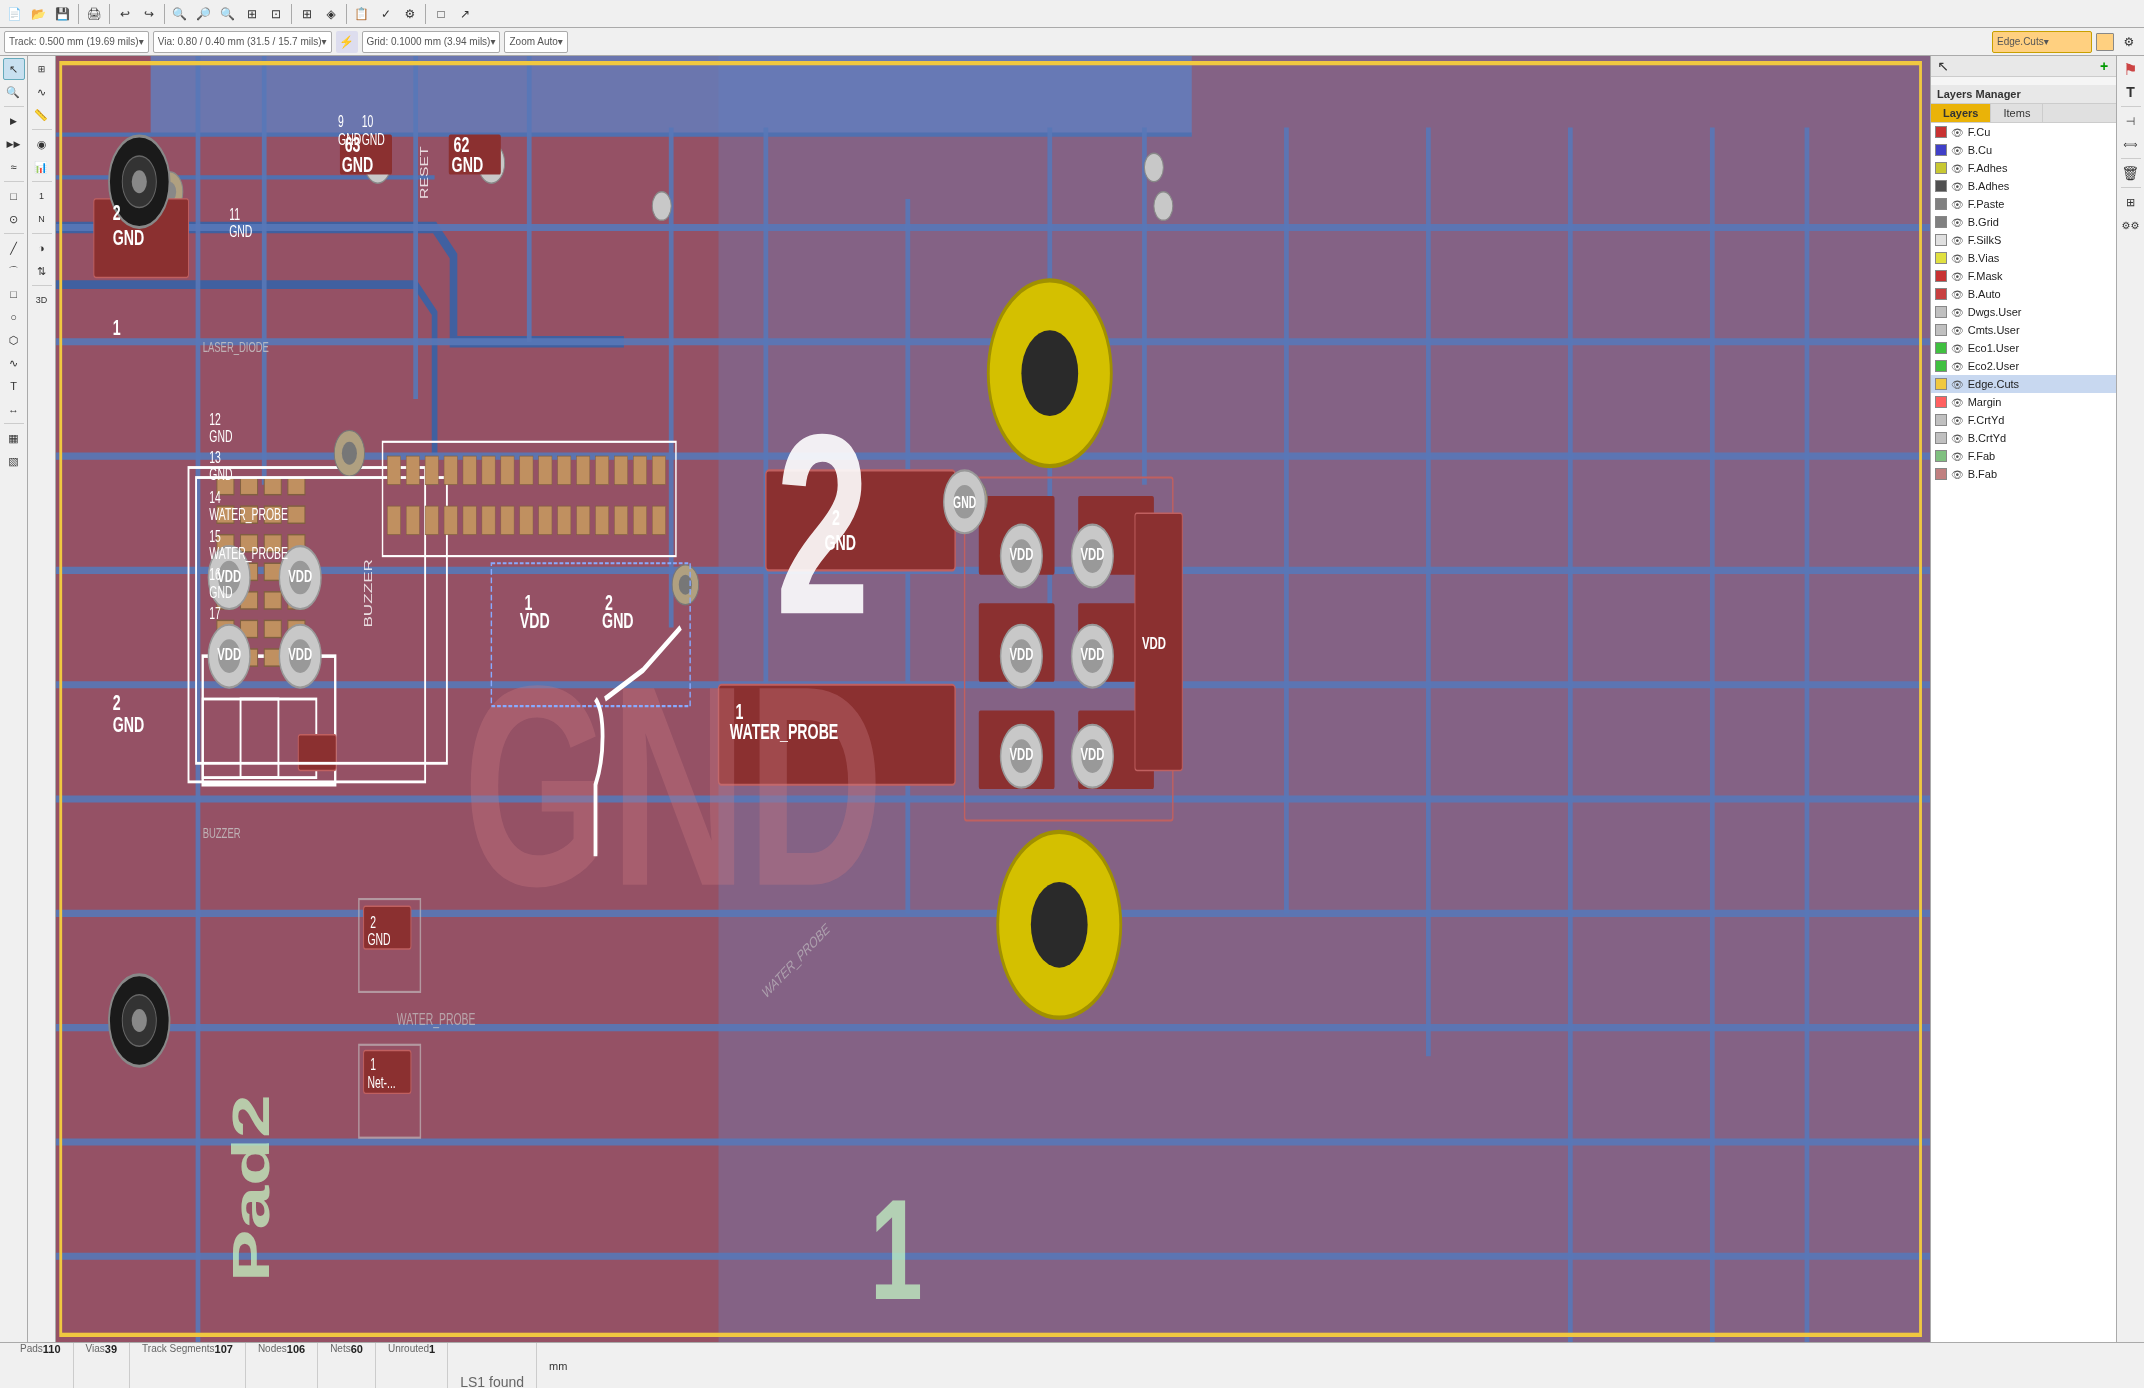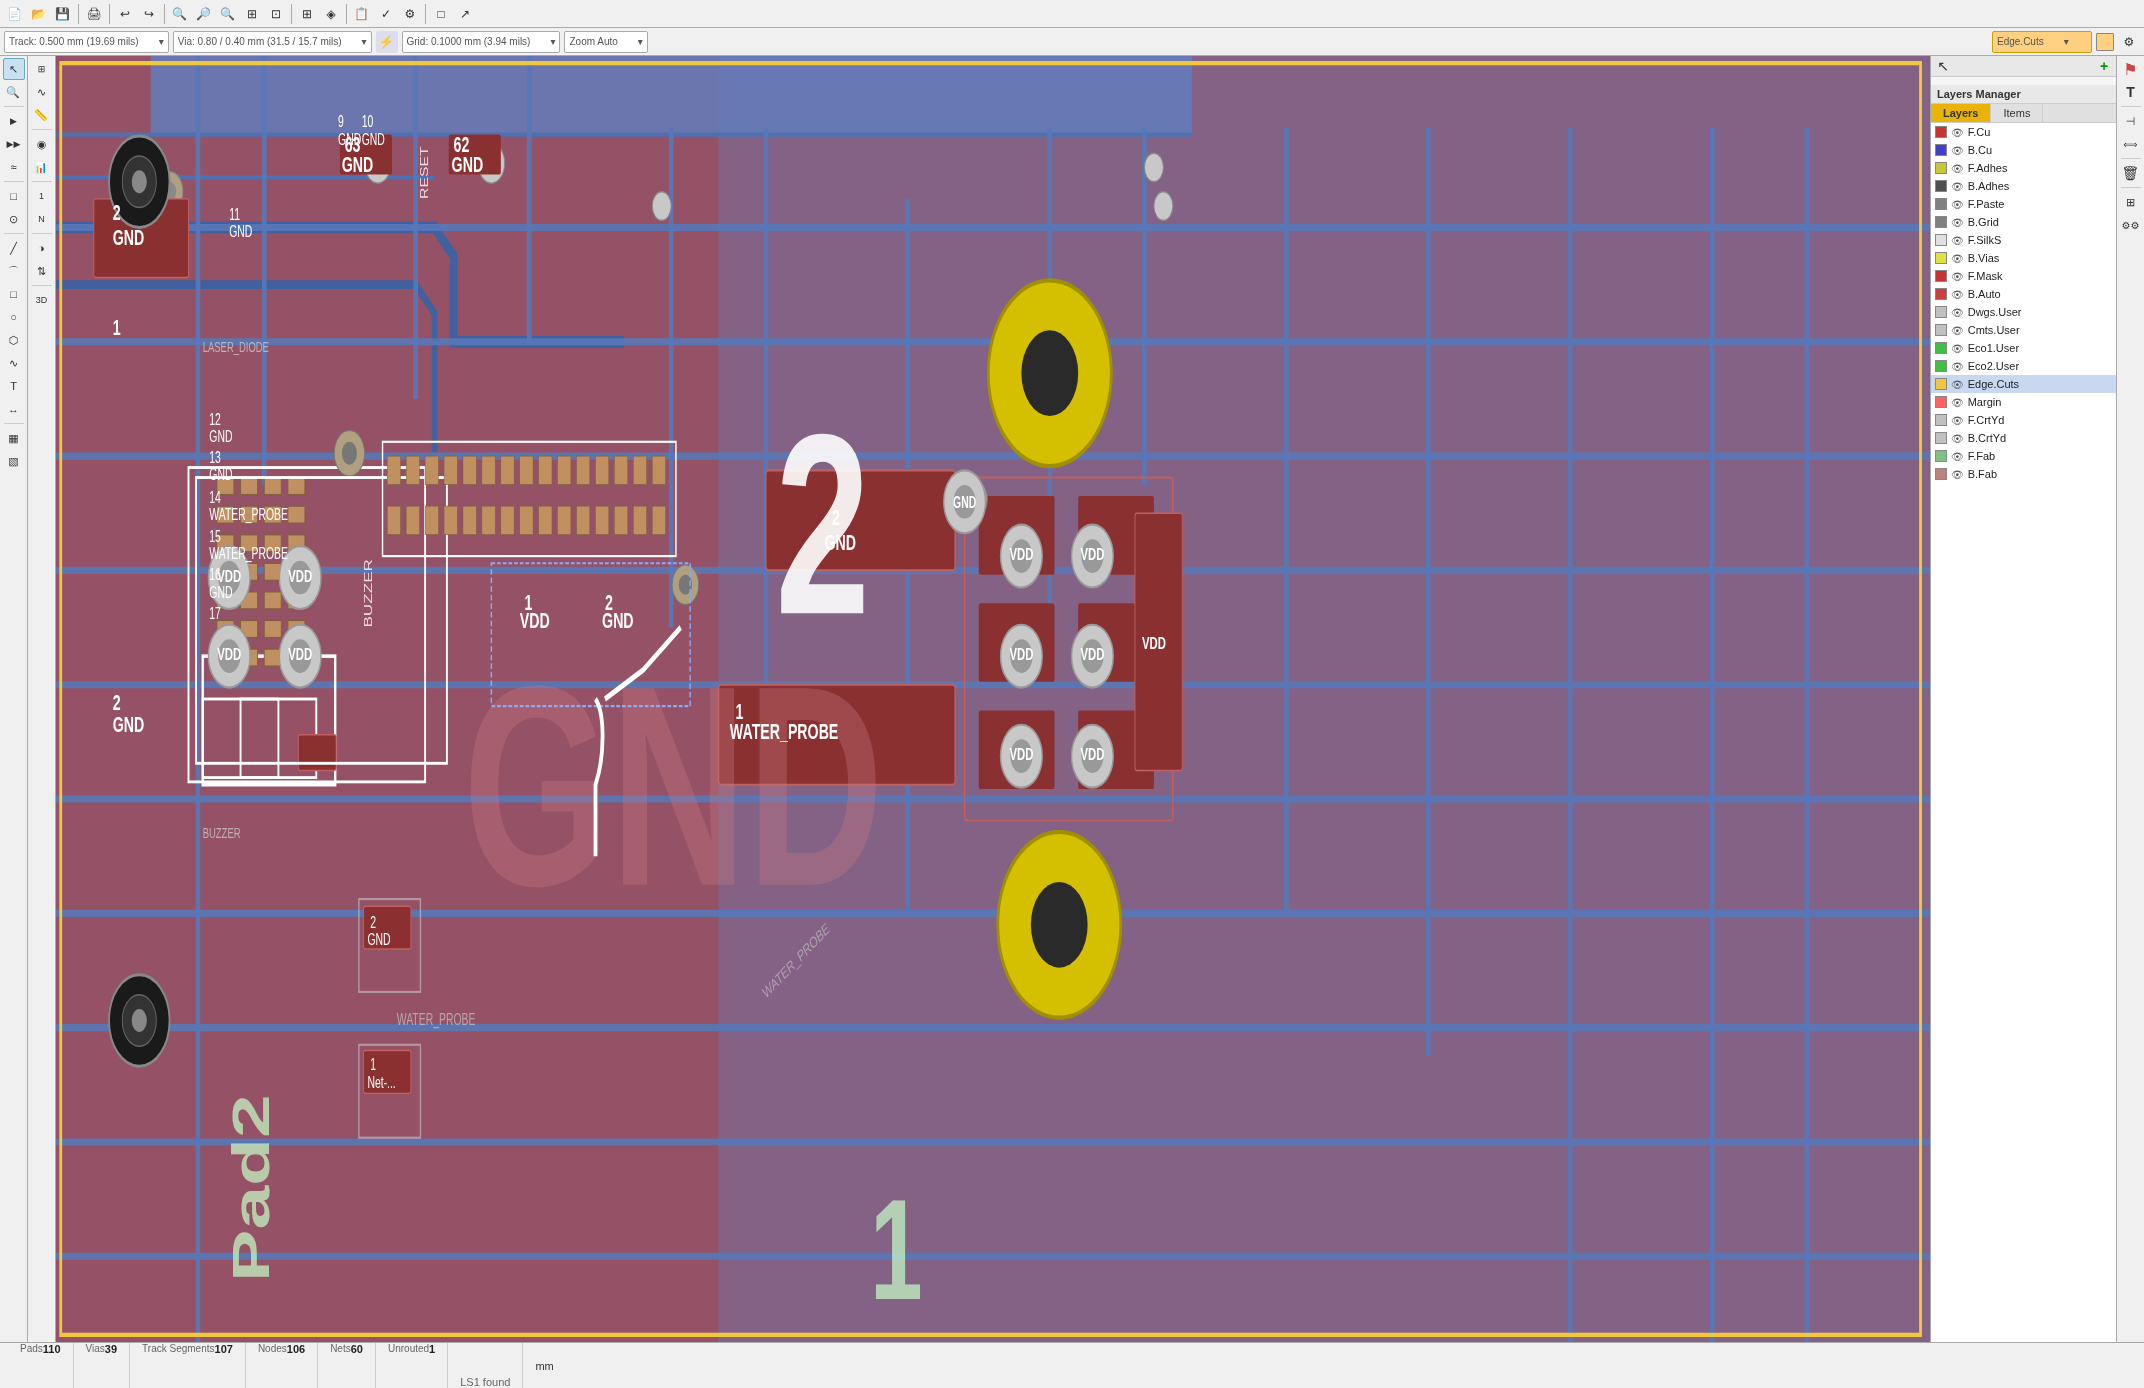--- a/index.html
+++ b/index.html
@@ -36,21 +36,21 @@
       gap: 4px;
     }
     .dropdown-select {
       height: 22px;
       background: white;
       border: 1px solid #aaa;
       border-radius: 2px;
       padding: 0 4px;
       font-size: 11px;
       cursor: pointer;
-      display: flex; align-items: center; gap: 20px;
+      display: flex; align-items: center; gap: 0;
     }
     .dropdown-select span { font-size: 10px; color: #555; }
 
     
     #main-layout {
       display: flex;
       height: calc(1388px - 56px - 46px);
     }
 
     
@@ -808,16 +808,16 @@
   </div>
   <div class="status-section">
     <span class="status-label">Nets</span>
     <span class="status-value">60</span>
   </div>
   <div class="status-section">
     <span class="status-label">Unrouted</span>
     <span class="status-value">1</span>
   </div>
   <div style="padding: 0 12px; height:100%; display:flex; align-items:center; border-right:1px solid #ccc;">
-    <span class="status-value" style="color:#666; font-weight:normal; font-size:11px;margin-top:32px;">LS1 found</span>
+    <span class="status-value" style="color:#666; font-weight:normal; font-size:14px;margin-top:32px;">LS1 found</span>
   </div>
   <div class="status-right">mm</div>
 </div>
 
 </body></html>

